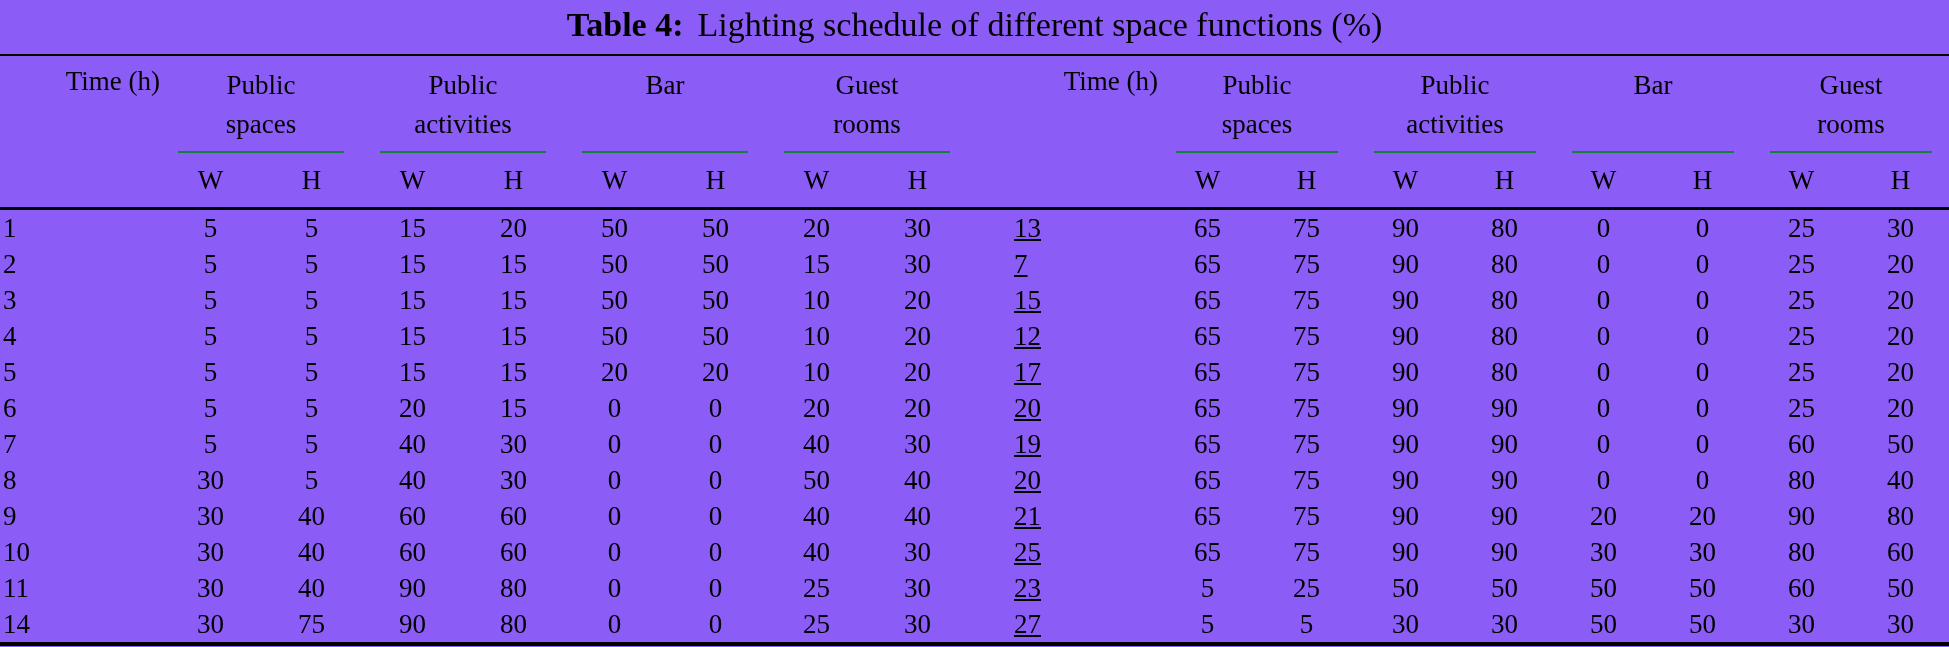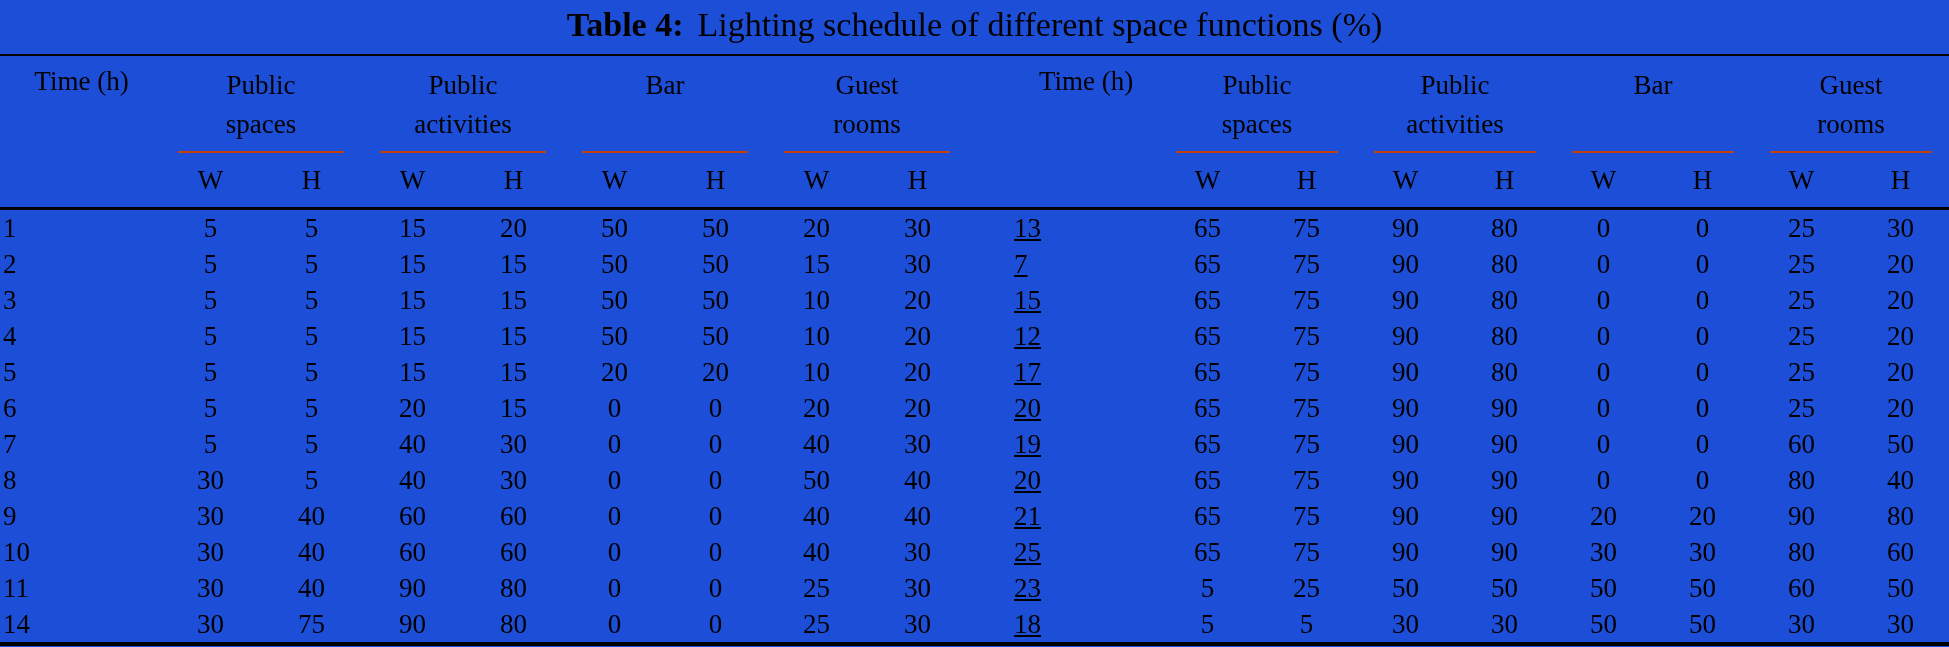--- a/index.html
+++ b/index.html
@@ -1,20 +1,20 @@
 <!DOCTYPE html>
 <html><head>
 <meta charset="utf-8">
 <style>
   * { box-sizing: border-box; }
   html, body { margin: 0; padding: 0; background: #ffffff; }
   .page {
     width: 1949px;
     height: 647px;
-    background: #1d4ed8;
+    background: #8b5cf6;
     color: #000000;
     font-family: "Liberation Serif", "DejaVu Serif", serif;
     position: relative;
     overflow: hidden;
   }
   .title {
     text-align: center;
     font-size: 34px;
     line-height: 50px;
     height: 54px;
@@ -33,30 +33,30 @@
     font-weight: normal;
     padding: 0;
     vertical-align: top;
   }
   
   thead tr.grp-row th { border-top: 2px solid #000; padding-top: 10px; }
   
   thead tr.wh-row th, thead th.time-head { border-bottom: 3px solid #000; }
 
   th.time-head {
-    text-align: center;
+    text-align: right;
     padding-left: 3px;
     font-size: 27px;
   }
   th.time-head.right { padding-left: 46px; }
 
   .grp {
     width: 82%;
     margin: 0 auto;
-    border-bottom: 2px solid #c2410c;
+    border-bottom: 2px solid #15803d;
     padding-bottom: 7px;
   }
   .grp .gl {
     text-align: center;
     height: 39px;
     line-height: 39px;
     font-size: 27px;
   }
   tr.wh-row th.wh {
     text-align: center;
@@ -402,21 +402,21 @@
         <tr>
           <td class="time-cell">14</td>
           <td>30</td>
           <td>75</td>
           <td>90</td>
           <td>80</td>
           <td>0</td>
           <td>0</td>
           <td>25</td>
           <td>30</td>
-          <td class="time-cell right">18</td>
+          <td class="time-cell right">27</td>
           <td>5</td>
           <td>5</td>
           <td>30</td>
           <td>30</td>
           <td>50</td>
           <td>50</td>
           <td>30</td>
           <td>30</td>
         </tr>
       </tbody>

